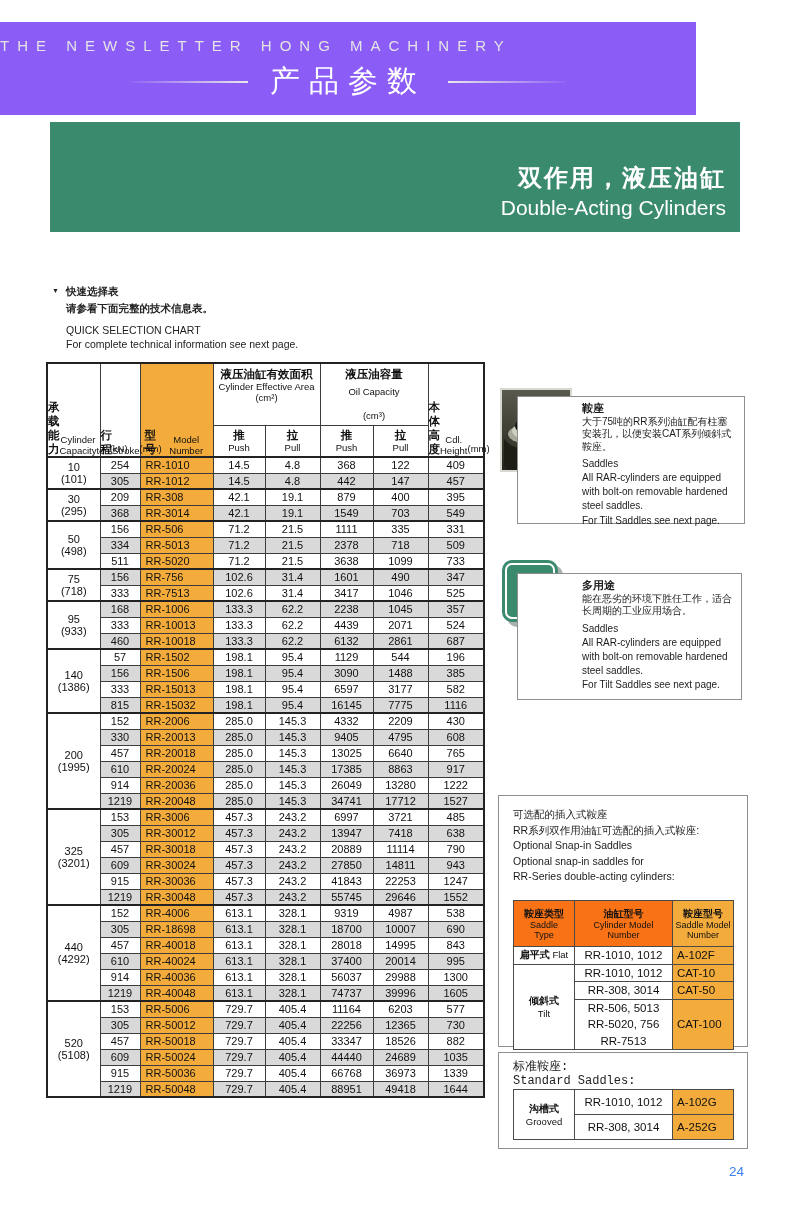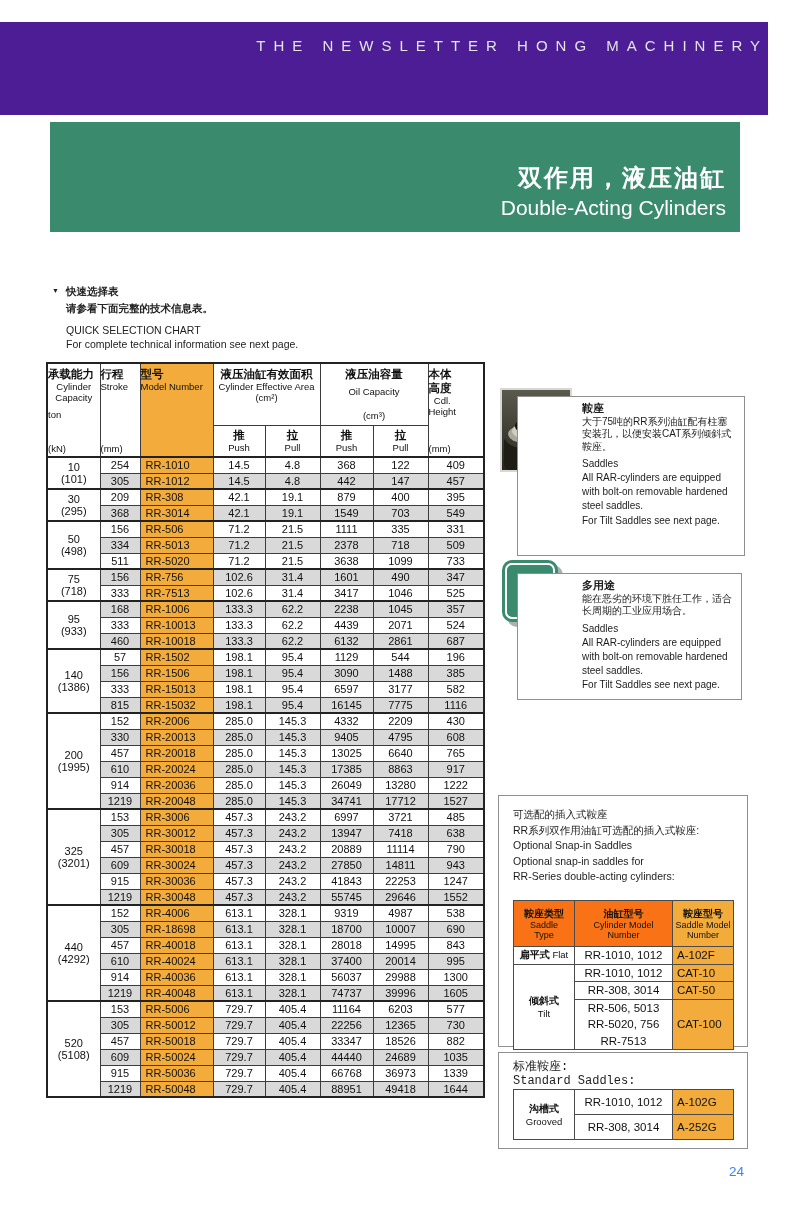--- a/index.html
+++ b/index.html
@@ -8,21 +8,21 @@
     --rowgray:#D9D9D9;
     --ink:#111;
     --border:#3c3c3c;
   }
   *{box-sizing:border-box;margin:0;padding:0;}
   body{font-family:"Liberation Sans",sans-serif;background:#fff;}
   .page{position:relative;width:790px;height:1216px;background:#fff;overflow:hidden;}
   .pre{white-space:pre-line;}
 
   
-  .black-banner{position:absolute;left:0;top:22px;width:768px;height:93px;background:#4c1d95;color:#fff;text-align:right;}
+  .black-banner{position:absolute;left:0;top:22px;width:696px;height:93px;background:#8b5cf6;color:#fff;text-align:left;}
   .newsletter{padding-top:15px;font-size:15px;letter-spacing:8px;color:#e4e4e4;font-weight:400;}
   .cn-title-row{margin-top:7px;display:flex;align-items:center;justify-content:center;gap:22px;}
   .hline{width:118px;height:2px;background:linear-gradient(to right,rgba(255,255,255,.05),#e8e8e8);}
   .hline.r{background:linear-gradient(to left,rgba(255,255,255,.05),#e8e8e8);}
   .cn-title{font-size:30px;letter-spacing:9px;color:#fff;font-weight:400;}
 
   
   .green-banner{position:absolute;left:50px;top:122px;width:690px;height:110px;background:var(--green);
     display:flex;flex-direction:column;justify-content:flex-end;align-items:flex-end;padding:0 14px 12px 0;color:#fff;}
   .gb-zh{font-size:24px;font-weight:bold;letter-spacing:2px;}
@@ -36,35 +36,35 @@
   .intro-en1,.intro-en2{font-size:10.5px;margin-left:14px;line-height:13.5px;}
 
   
   .main-table{position:absolute;left:46px;top:362px;width:437px;border-collapse:collapse;table-layout:fixed;border:2px solid #222;background:#fff;}
   .main-table th,.main-table td{border:1px solid var(--border);padding:0;text-align:center;vertical-align:middle;color:var(--ink);}
   .main-table thead th{font-weight:normal;background:#fff;vertical-align:top;padding-top:3px;}
   .main-table thead tr:first-child{height:62px;}
   .main-table thead tr:last-child{height:31px;}
   .main-table .zh{font-size:11.5px;font-weight:bold;line-height:14px;}
   .main-table .en{font-size:9.5px;line-height:11px;}
-  .main-table .hstack{height:89px;display:flex;flex-direction:column;justify-content:flex-start;align-items:flex-start;}
+  .main-table .hstack{height:89px;display:flex;flex-direction:row;justify-content:flex-start;align-items:flex-end;}
   .main-table .hstack .unit{margin-top:auto;padding-bottom:2px;}
   .main-table th.h-model{background:var(--orange);}
   .main-table th.sub{padding-top:2px;}
   .main-table tbody td{height:16px;font-size:11px;}
   .main-table td.model{background:var(--orange);text-align:left;padding-left:5px;}
   .main-table td.cap{background:#fff;font-size:11px;line-height:12.5px;}
   .main-table tr.shade td{background:var(--rowgray);}
   .main-table tr.shade td.model{background:var(--orange);}
   .main-table tr.shade td.cap{background:#fff;}
   .main-table tr.group-start td{border-top:2px solid #222;}
 
   
   .panel{position:absolute;border:1px solid #8f8f8f;background:#fff;}
-  .panel-saddles{left:517px;top:396px;width:228px;height:160px;}
+  .panel-saddles{left:517px;top:396px;width:228px;height:128px;}
   .panel-info{left:517px;top:573px;width:225px;height:127px;}
   .p-body{padding:5px 8px 4px 64px;font-size:10px;line-height:12.5px;color:#1c1c1c;}
   .p-title-zh{font-size:11px;font-weight:bold;margin-bottom:1px;}
   .p-en-title{margin-top:4px;line-height:14px;}
   .p-en{line-height:14.2px;}
 
   .photo{position:absolute;left:500px;top:388px;width:72px;height:84px;border:2px solid #d8d8d2;background:#4c4c42;overflow:hidden;}
 
   .info-icon{position:absolute;left:502px;top:560px;width:56px;height:62px;background:var(--green);border-radius:10px;
     box-shadow:5px 5px 0 #a9b2ac;display:flex;align-items:center;justify-content:center;}
@@ -95,20 +95,25 @@
 
   .page-num{position:absolute;right:46px;top:1164px;font-size:13.5px;color:#3b82f6;}
 </style>
 </head>
 <body>
 
 <div class="page">
 
   <div class="black-banner">
     <div class="newsletter">THE NEWSLETTER HONG MACHINERY</div>
+    <div class="cn-title-row">
+      <span class="hline"></span>
+      <span class="cn-title">产品参数</span>
+      <span class="hline r"></span>
+    </div>
   </div>
 
   <div class="green-banner">
     <div class="gb-zh">双作用，液压油缸</div>
     <div class="gb-en">Double-Acting Cylinders</div>
   </div>
 
   <div class="intro">
     <div class="intro-line1">
       <span class="marker">▼</span><span>快速选择表</span>

